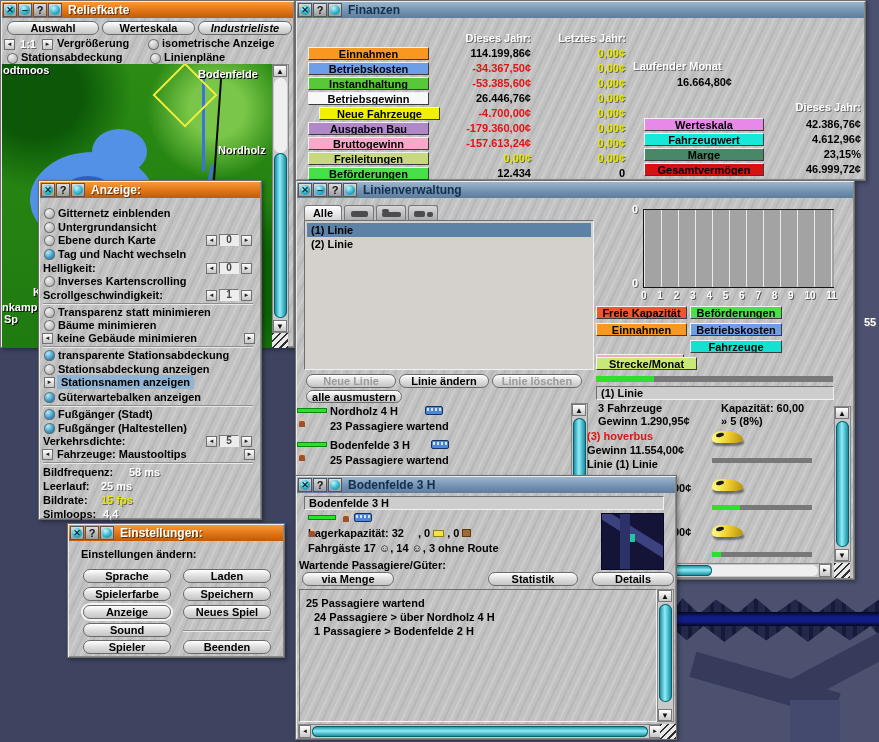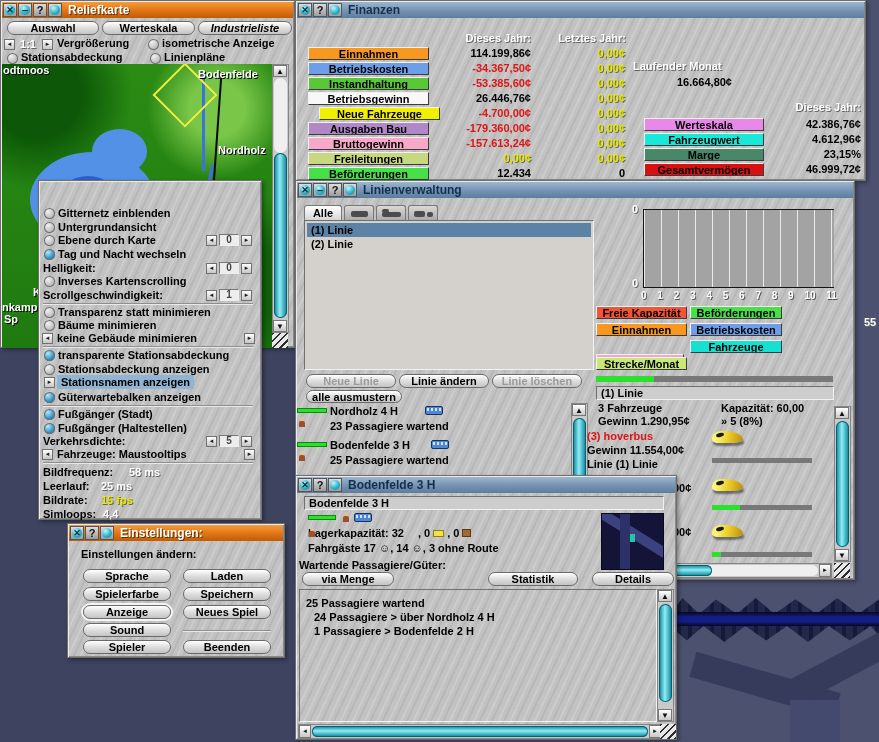--- a/index.html
+++ b/index.html
@@ -285,21 +285,21 @@
       <span>10</span>
       <span>11</span>
   </div>
 
   <button class="cb" style="left: 300px; top: 125px; width: 91px; background-color: rgb(242, 84, 56);">Freie Kapazität</button>
   <button class="cb" style="left: 394px; top: 125px; width: 92px; background-color: rgb(72, 224, 72);">Beförderungen</button>
   <button class="cb" style="left: 300px; top: 142px; width: 91px; background-color: rgb(248, 152, 32);">Einnahmen</button>
   <button class="cb" style="left: 394px; top: 142px; width: 92px; background-color: rgb(111, 158, 232);">Betriebskosten</button>
   <button class="cb" style="left: 300px; top: 173px; width: 88px; background-color: rgb(244, 168, 200);">Profit</button>
   <button class="cb" style="left: 394px; top: 159px; width: 92px; background-color: rgb(24, 224, 208);">Fahrzeuge</button>
-  <button class="cb" style="left: 300px; top: 176px; width: 91px; background-color: rgb(200, 232, 120);">Strecke/Monat</button>
+  <button class="cb" style="left: 300px; top: 176px; width: 101px; background-color: rgb(200, 232, 120);">Strecke/Monat</button>
 
   <div class="vbar" style="left:300px;top:195px;width:237px;height:6px;"></div>
   <div class="vfill" style="left:300px;top:195px;width:58px;height:6px;"></div>
   <div class="field" style="left:300px;top:205px;width:238px;height:14px;">(1) Linie</div>
   <span class="tx" style="left:302px;top:221px;">3 Fahrzeuge</span>
   <span class="tx" style="left:425px;top:221px;">Kapazität: 60,00</span>
   <span class="tx" style="left:302px;top:234px;">Gewinn 1.290,95¢</span>
   <span class="tx" style="left:425px;top:234px;">» 5 (8%)</span>
 
   <span class="tx c-r" style="left:291px;top:249px;">(3) hoverbus</span>
@@ -326,20 +326,26 @@
   <div class="sh" style="left:2px;top:382px;width:534px;height:15px;">
     <span class="sa" style="left:0;top:0;width:12px;height:13px;font-size:6px;">◄</span>
     <div class="trk-w" style="left:13px;top:1px;width:506px;height:11px;"></div>
     <div class="knob-h" style="left:13px;top:1px;width:400px;height:11px;"></div>
     <span class="sa" style="left:520px;top:0;width:12px;height:13px;font-size:6px;">►</span>
   </div>
   <div class="grip" style="left:538px;top:382px;"></div>
 </div>
 
 <div class="win" style="left:38px;top:180px;width:224px;height:340px;">
+  <div class="tb tb-o">
+    <span class="gem gem-x"></span>
+    <span class="gem gem-q"></span>
+    <span class="gem gem-p"></span>
+    <span class="ttl ttl-w">Anzeige:</span>
+  </div>
   <span class="ra" style="left:5px;top:27px;"></span>
   <span class="tx" style="left:19px;top:26px;">Gitternetz einblenden</span>
   <span class="ra" style="left:5px;top:41px;"></span>
   <span class="tx" style="left:19px;top:40px;">Untergrundansicht</span>
   <span class="ra" style="left:5px;top:54px;"></span>
   <span class="tx" style="left:19px;top:53px;text-align:center;">Ebene durch Karte</span>
   <span class="ab ab-l" style="left:167px;top:54px;"></span>
   <span class="nd" style="left:180px;top:53px;">0</span>
   <span class="ab ab-r" style="left:202px;top:54px;"></span>
   <span class="ra on" style="left:5px;top:68px;"></span>

